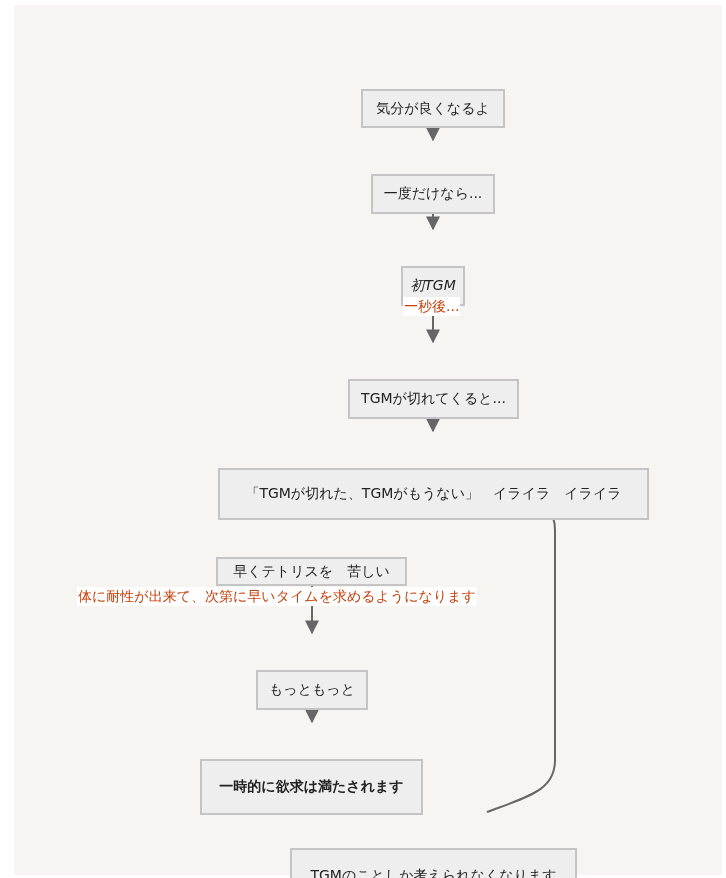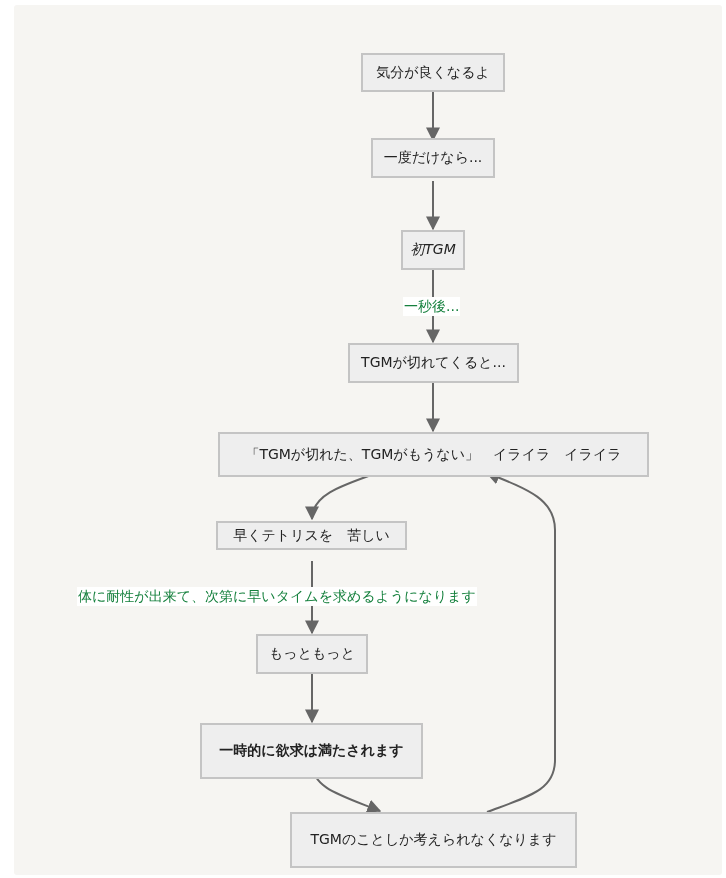--- a/index.html
+++ b/index.html
@@ -4,22 +4,22 @@
   <style>
     html, body { margin: 0; padding: 0; background: #ffffff; }
     body { width: 726px; height: 878px; position: relative; overflow: hidden;
            font-family: "DejaVu Sans", "Liberation Sans", sans-serif; }
     .canvas { position: absolute; left: 14px; top: 5px; width: 708px; height: 870px;
               background: #f6f5f2; border-radius: 3px; }
     svg.edges { position: absolute; left: 0; top: 0; width: 726px; height: 878px; }
     .node { position: absolute; box-sizing: border-box; background: #eeeeee;
             border: 2px solid #c4c4c4; color: #222; font-size: 14px;
             display: flex; align-items: center; justify-content: center;
-            white-space: pre; height: 40px; }
-    .edge-label { position: absolute; background: #ffffff; color: #15803d; font-size: 14px;
+            white-space: pre; height: 40px; margin-top: 36px; }
+    .edge-label { position: absolute; background: #ffffff; color: #c2410c; font-size: 14px;
                   white-space: pre; line-height: 19px; padding: 0 1px; }
   </style>
 </head>
 <body>
 
 <div class="canvas"></div>
 
 <svg class="edges" xmlns="http://www.w3.org/2000/svg">
   <defs>
     <marker id="arrow" viewBox="0 0 10 10" refX="9" refY="5" markerWidth="7" markerHeight="7" orient="auto">
@@ -34,20 +34,20 @@
   <path d="M312,561 L312,633" stroke="#666" stroke-width="2" fill="none" marker-end="url(#arrow)"></path>
   <path d="M312,674 L312,722" stroke="#666" stroke-width="2" fill="none" marker-end="url(#arrow)"></path>
   <path d="M312,763 C312,788 340,795 380,811" stroke="#666" stroke-width="2" fill="none" marker-end="url(#arrow)"></path>
   <path d="M487,812 C530,796 555,790 555,760 L555,530 C555,500 530,490 487,473" stroke="#666" stroke-width="2" fill="none" marker-end="url(#arrow)"></path>
 </svg>
 
 <div class="node" style="left:361px;top:53px;width:144px;height:39px;">気分が良くなるよ</div>
 <div class="node" style="left:371px;top:138px;width:124px;height:40px;">一度だけなら...</div>
 <div class="node" style="left:401px;top:230px;width:64px;height:40px;font-style:italic;">初TGM</div>
 <div class="node" style="left:348px;top:343px;width:171px;height:40px;">TGMが切れてくると...</div>
-<div class="node" style="left:218px;top:432px;width:431px;height:45px;">「TGMが切れた、TGMがもうない」　イライラ　イライラ</div>
+<div class="node" style="left:218px;top:432px;width:431px;height:52px;">「TGMが切れた、TGMがもうない」　イライラ　イライラ</div>
 <div class="node" style="left:216px;top:521px;width:191px;height:29px;">早くテトリスを　苦しい</div>
 <div class="node" style="left:256px;top:634px;width:112px;height:40px;">もっともっと</div>
 <div class="node" style="left:200px;top:723px;width:223px;height:56px;font-weight:bold;">一時的に欲求は満たされます</div>
 <div class="node" style="left:290px;top:812px;width:287px;height:56px;">TGMのことしか考えられなくなります</div>
 
 <div class="edge-label" style="left:403px;top:297px;">一秒後...</div>
 <div class="edge-label" style="left:77px;top:587px;text-align:center;">体に耐性が出来て、次第に早いタイムを求めるようになります</div>
 
 </body></html>

